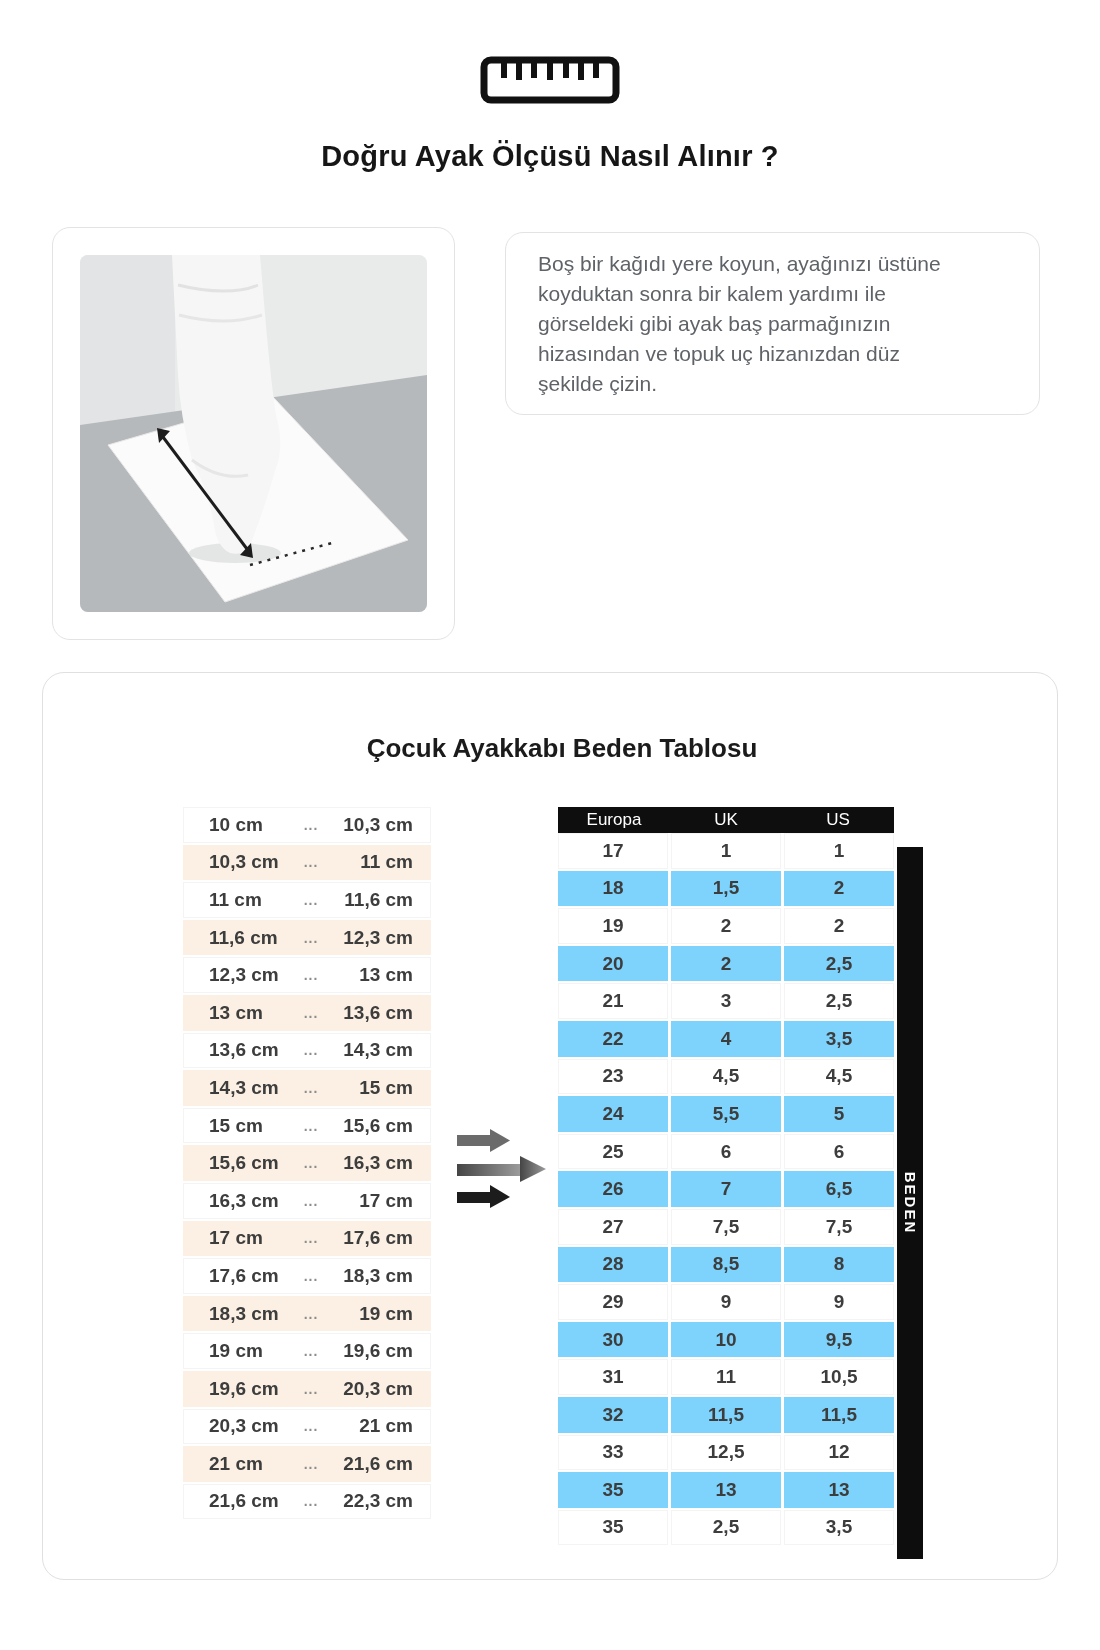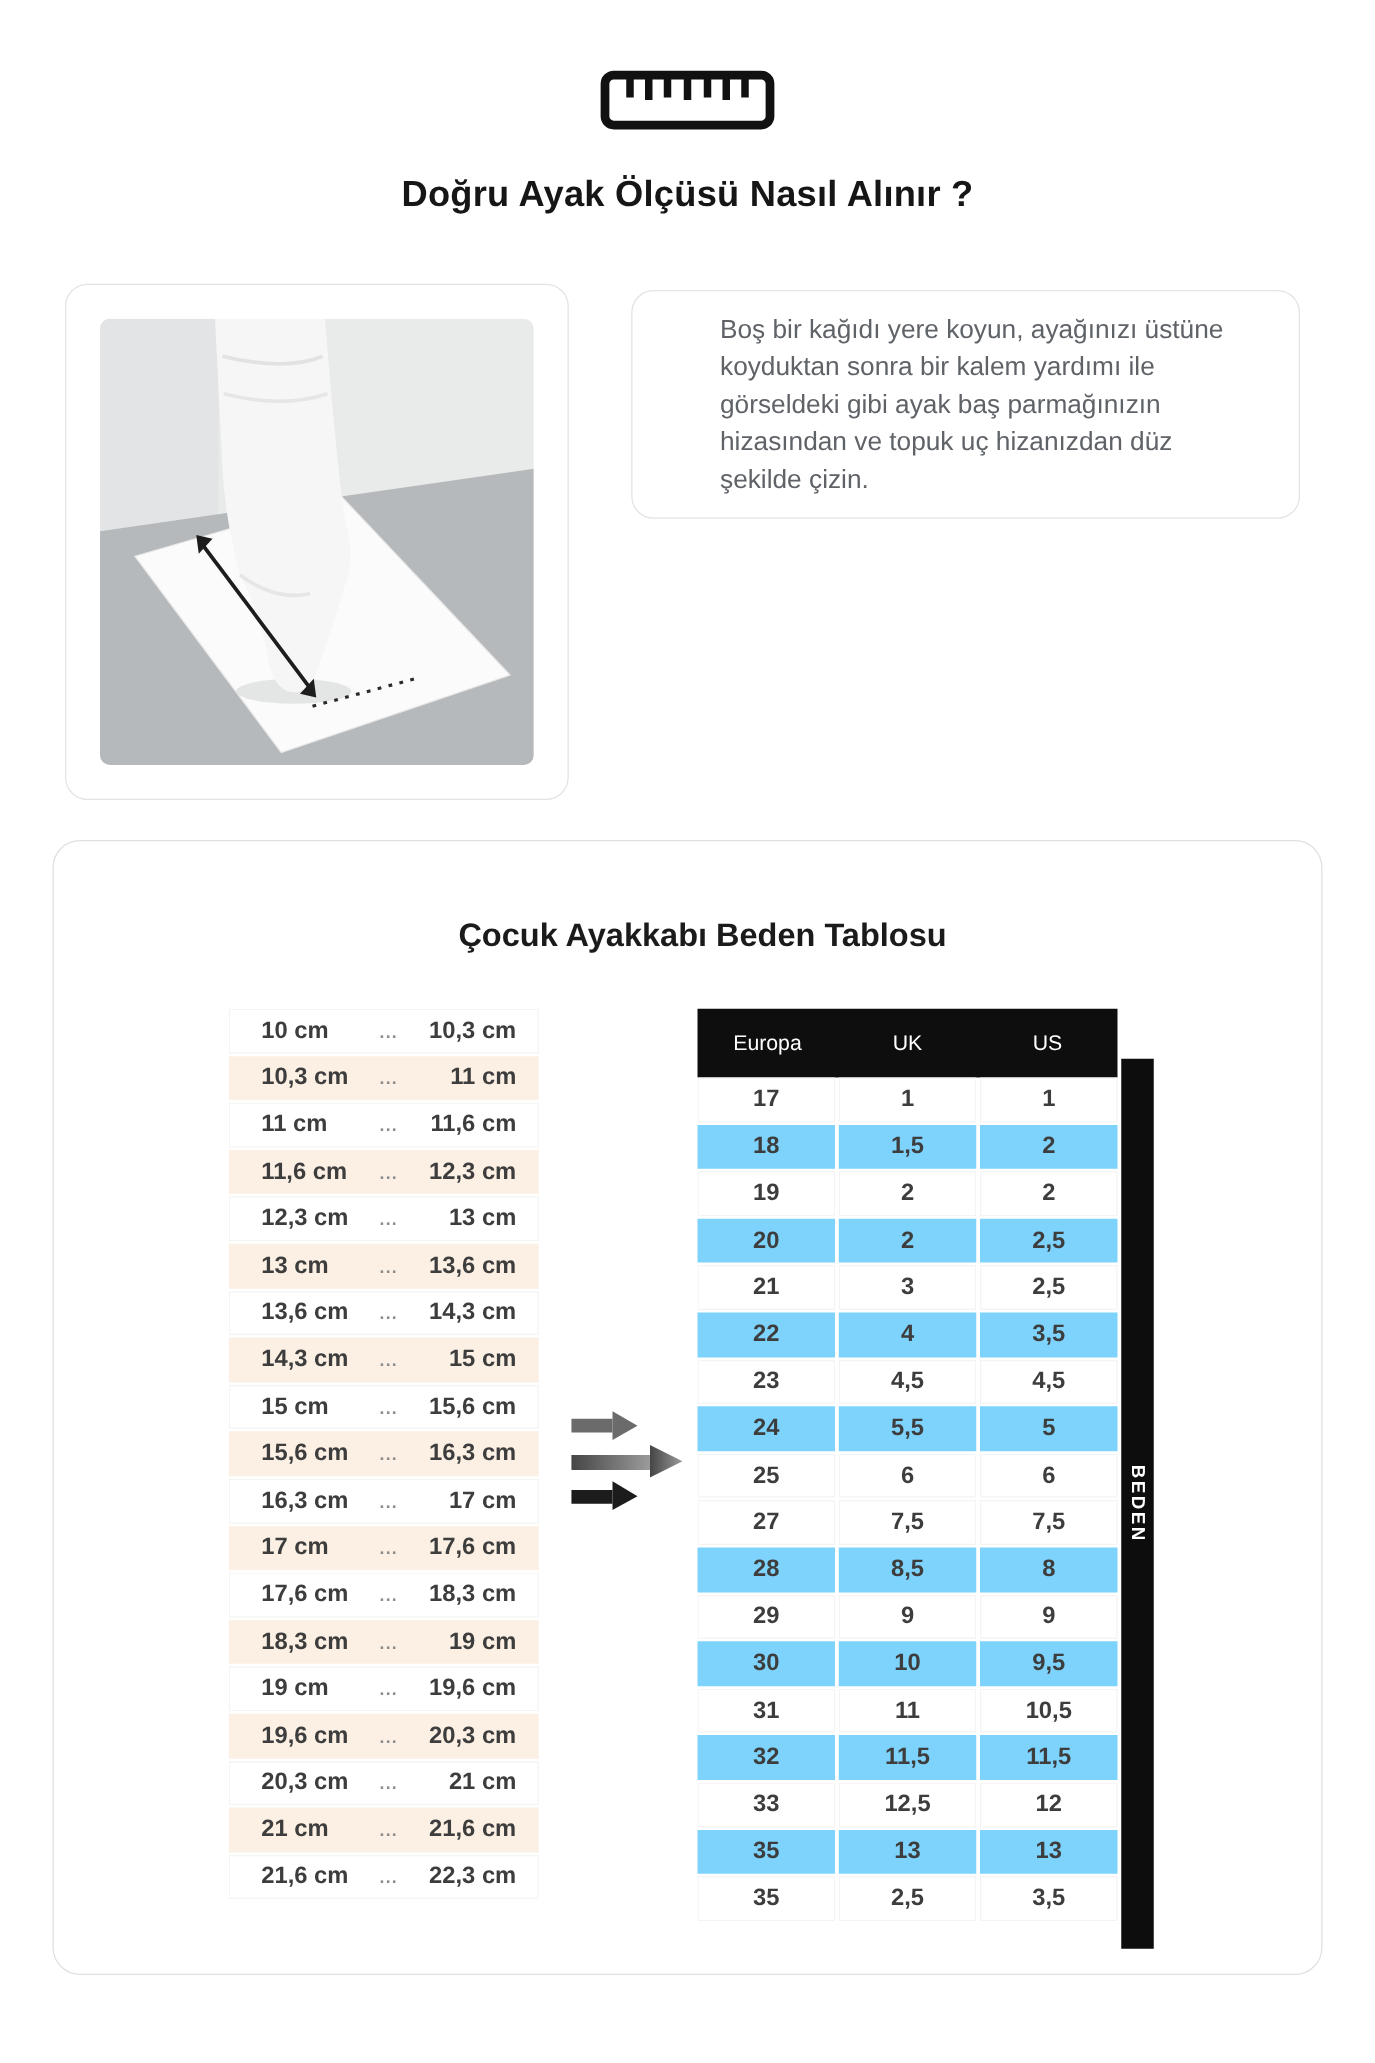--- a/index.html
+++ b/index.html
@@ -7,21 +7,21 @@
     position:relative; width:1100px; height:1650px; overflow:hidden;
     background:#ffffff; font-family:"Liberation Sans", sans-serif;
   }
   
   .ruler-wrap { position:absolute; top:56px; left:0; width:100%; display:flex; justify-content:center; }
   .page-title {
     position:absolute; top:140px; left:0; width:100%; margin:0;
     text-align:center; font-size:29px; font-weight:bold; color:#161616; letter-spacing:.2px;
   }
   
-  .card { background:#fff; border:1px solid #e3e3e3; border-radius:18px; box-sizing:border-box;padding-left:38px; }
+  .card { background:#fff; border:1px solid #e3e3e3; border-radius:18px; box-sizing:border-box; }
   .image-card { position:absolute; left:52px; top:227px; width:403px; height:413px; padding:27px; }
   .image-card svg { display:block; border-radius:8px; }
   .text-card { position:absolute; left:505px; width:535px; display:flex; align-items:center; }
   .text-card-1 { top:232px; height:183px; }
   .text-card-2 { top:435px; height:205px; }
   .text-card p {
     margin:0; padding:0 58px 0 32px; font-size:21px; line-height:30px; color:#5f6368;
     white-space:pre-line;
   }
   
@@ -42,21 +42,21 @@
   .cm-table .table-header { font-weight:bold; font-size:18px; letter-spacing:.5px; }
   .cm-row { height:35.6px; margin-bottom:2px; display:flex; align-items:center; background:#ffffff;
             font-size:19px; font-weight:bold; color:#3d3d3d; }
   .cm-row:not(.alt) { box-shadow:inset 0 0 0 1px #f4f4f4; }
   .cm-row.alt { background:#fbf0e3; }
   .cm-min { flex:1; text-align:left; padding-left:26px; }
   .cm-dots { width:56px; text-align:center; color:#8c8c8c; font-size:14px; font-weight:bold; letter-spacing:1px; }
   .cm-max { flex:1; text-align:right; padding-right:18px; }
   
   .size-table { position:absolute; left:515px; top:134px; width:336px; }
-  .size-hrow { display:grid; grid-template-columns:repeat(3,1fr); height:55px; background:#0e0e0e; }
+  .size-hrow { display:grid; grid-template-columns:repeat(3,1fr); height:26px; background:#0e0e0e; }
   .size-hcell { color:#fff; font-size:17px; display:flex; align-items:center; justify-content:center; }
   .size-row { display:grid; grid-template-columns:repeat(3,1fr); gap:3px; height:35.6px; margin-bottom:2px; }
   .size-cell { background:#ffffff; display:flex; align-items:center; justify-content:center;
                font-size:19px; font-weight:bold; color:#3d3d3d; }
   .size-row:not(.alt) .size-cell { box-shadow:inset 0 0 0 1px #f4f4f4; }
   .size-row.alt .size-cell { background:#7dd3fc; }
   
   .beden-bar { position:absolute; left:854px; top:174px; width:26px; height:712px; background:#0d0d0d; }
   .beden-bar span {
     position:absolute; top:50%; left:50%; transform:translate(-50%,-50%) rotate(90deg);
@@ -301,20 +301,25 @@
           <div class="size-row alt">
             <span class="size-cell">24</span>
             <span class="size-cell">5,5</span>
             <span class="size-cell">5</span>
           </div>
           <div class="size-row">
             <span class="size-cell">25</span>
             <span class="size-cell">6</span>
             <span class="size-cell">6</span>
           </div>
+          <div class="size-row alt">
+            <span class="size-cell">26</span>
+            <span class="size-cell">7</span>
+            <span class="size-cell">6,5</span>
+          </div>
           <div class="size-row">
             <span class="size-cell">27</span>
             <span class="size-cell">7,5</span>
             <span class="size-cell">7,5</span>
           </div>
           <div class="size-row alt">
             <span class="size-cell">28</span>
             <span class="size-cell">8,5</span>
             <span class="size-cell">8</span>
           </div>

